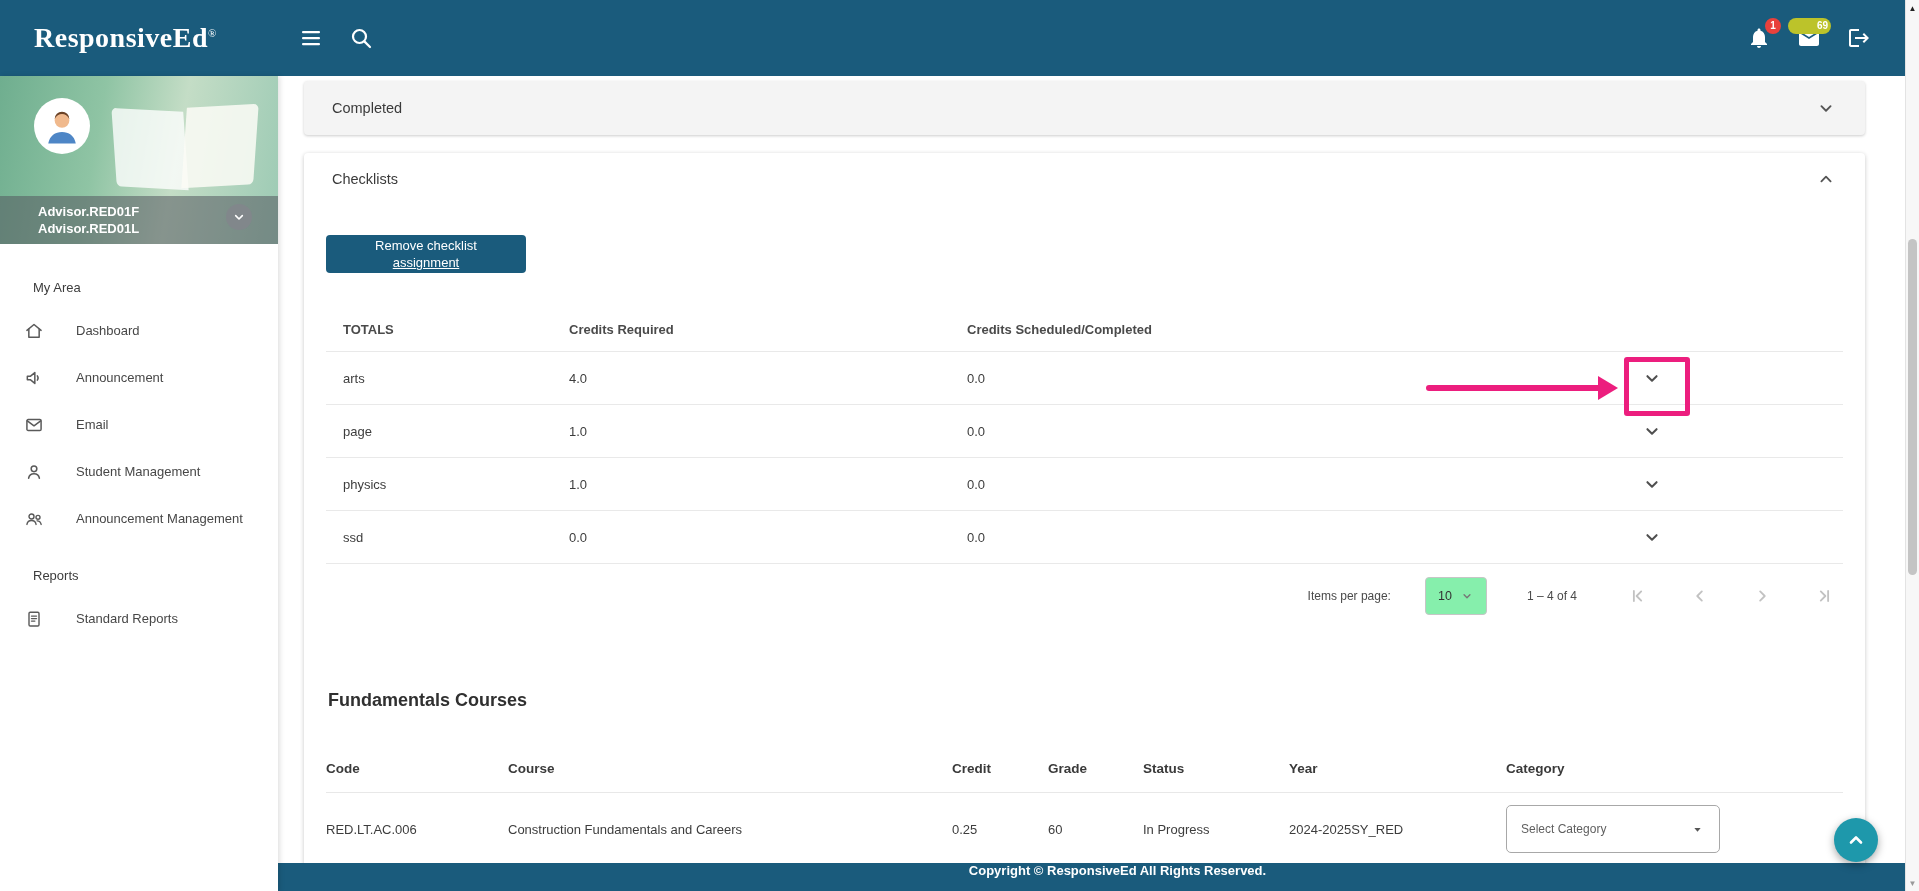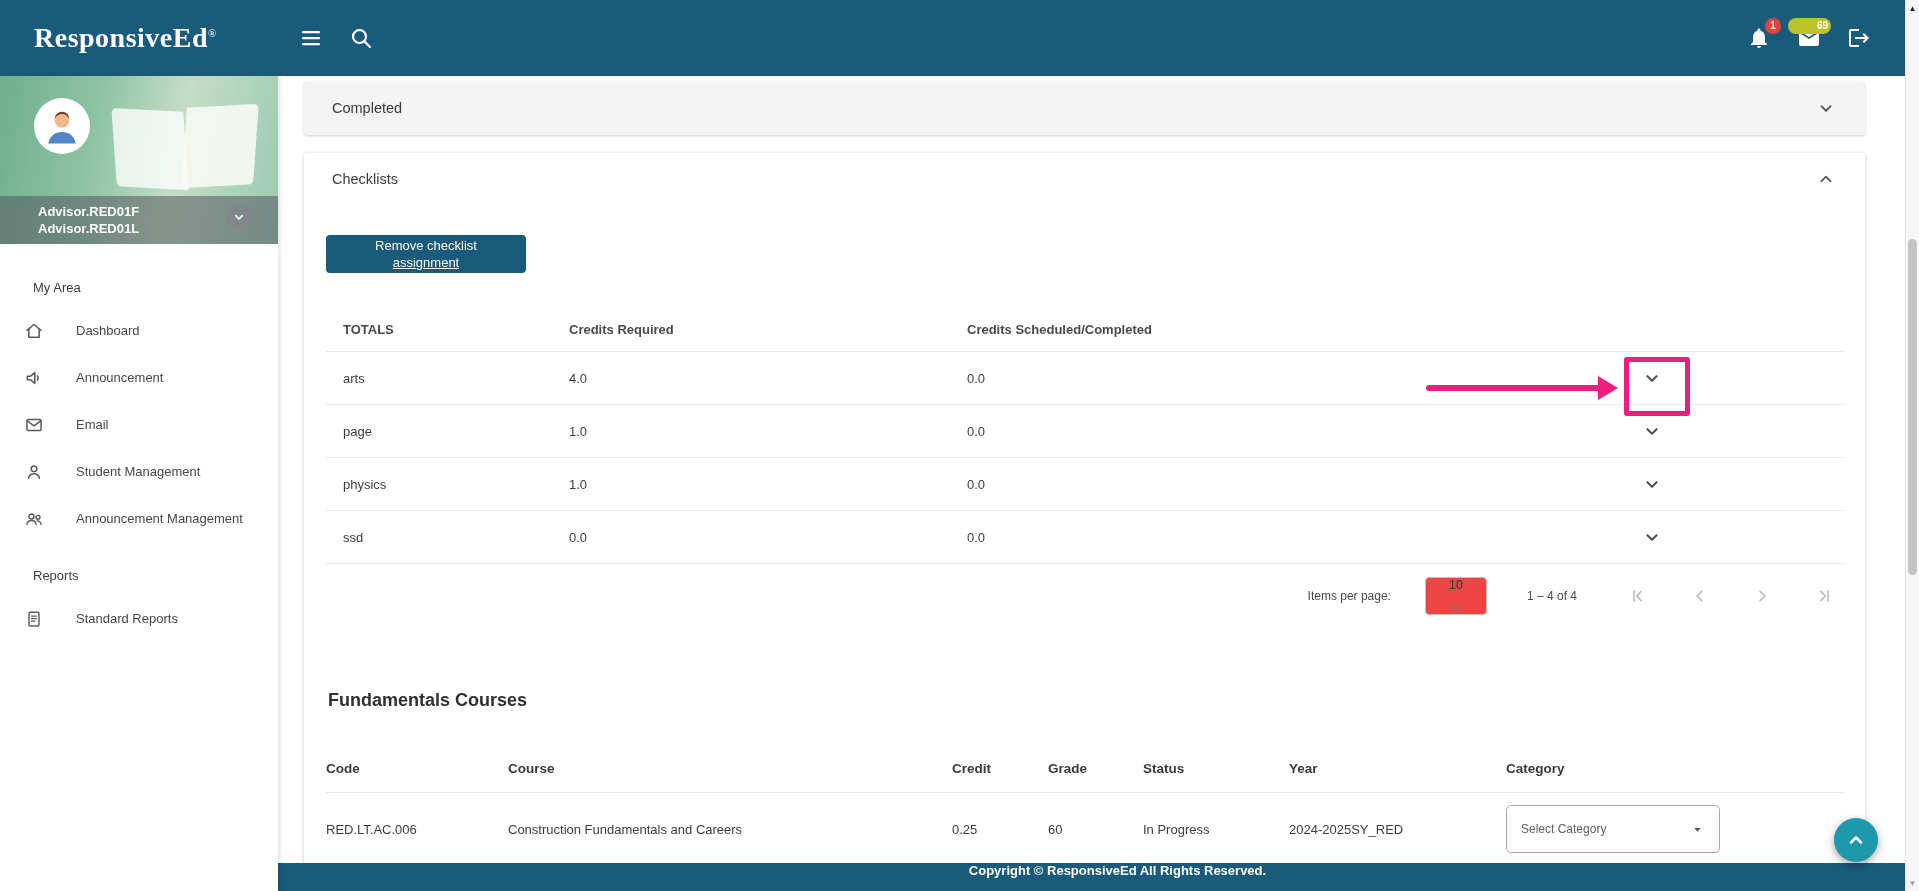--- a/index.html
+++ b/index.html
@@ -54,21 +54,21 @@
 
   .t-table{margin:34px 22px 0 22px;}
   .t-head,.t-row{display:grid;grid-template-columns:226px 398px 1fr;align-items:center;padding-left:17px;border-bottom:1px solid #e9e9e9;position:relative;}
   .t-head{height:45px;font-size:13px;font-weight:700;color:#4a4a4a;}
   .t-row{height:53px;font-size:13px;color:#3d3d3d;}
   .row-chevron{position:absolute;left:1311px;top:50%;transform:translateY(-50%);width:30px;height:30px;border:none;background:none;color:#4f4f4f;cursor:pointer;display:flex;align-items:center;justify-content:center;}
   .row-chevron svg{width:22px;height:22px;}
 
   .paginator{display:flex;align-items:center;justify-content:flex-end;height:60px;margin:2px 22px 0 0;font-size:12px;color:#4a4a4a;gap:24px;}
   .pg-label{margin-right:10px;}
-  .pg-select{width:62px;height:38px;border:1px solid #c6c6c6;border-radius:4px;display:flex;align-items:center;justify-content:center;gap:8px;cursor:pointer;background:#ef4444;font-size:12.5px;color:#333;flex-direction:column;}
+  .pg-select{width:62px;height:38px;border:1px solid #c6c6c6;border-radius:4px;display:flex;align-items:center;justify-content:center;gap:8px;cursor:pointer;background:#86efac;font-size:12.5px;color:#333;}
   .pg-select svg{width:14px;height:14px;color:#777;}
   .pg-range{margin:0 18px 0 16px;}
   .pg-btn{width:38px;height:38px;border:none;background:none;color:#c2c2c2;display:flex;align-items:center;justify-content:center;cursor:default;}
   .pg-btn svg{width:22px;height:22px;}
 
   .uncat-title{margin:64px 0 0 24px;font-size:18px;font-weight:700;color:#303030;}
   .c-table{margin:34px 22px 0 22px;}
   .c-head,.c-row{display:grid;grid-template-columns:182px 444px 96px 95px 146px 217px 1fr;align-items:center;}
   .c-head{height:48px;border-bottom:1px solid #e8e8e8;font-size:13.5px;font-weight:700;color:#3a3a3a;}
   .c-row{height:72px;font-size:13px;color:#3d3d3d;}

